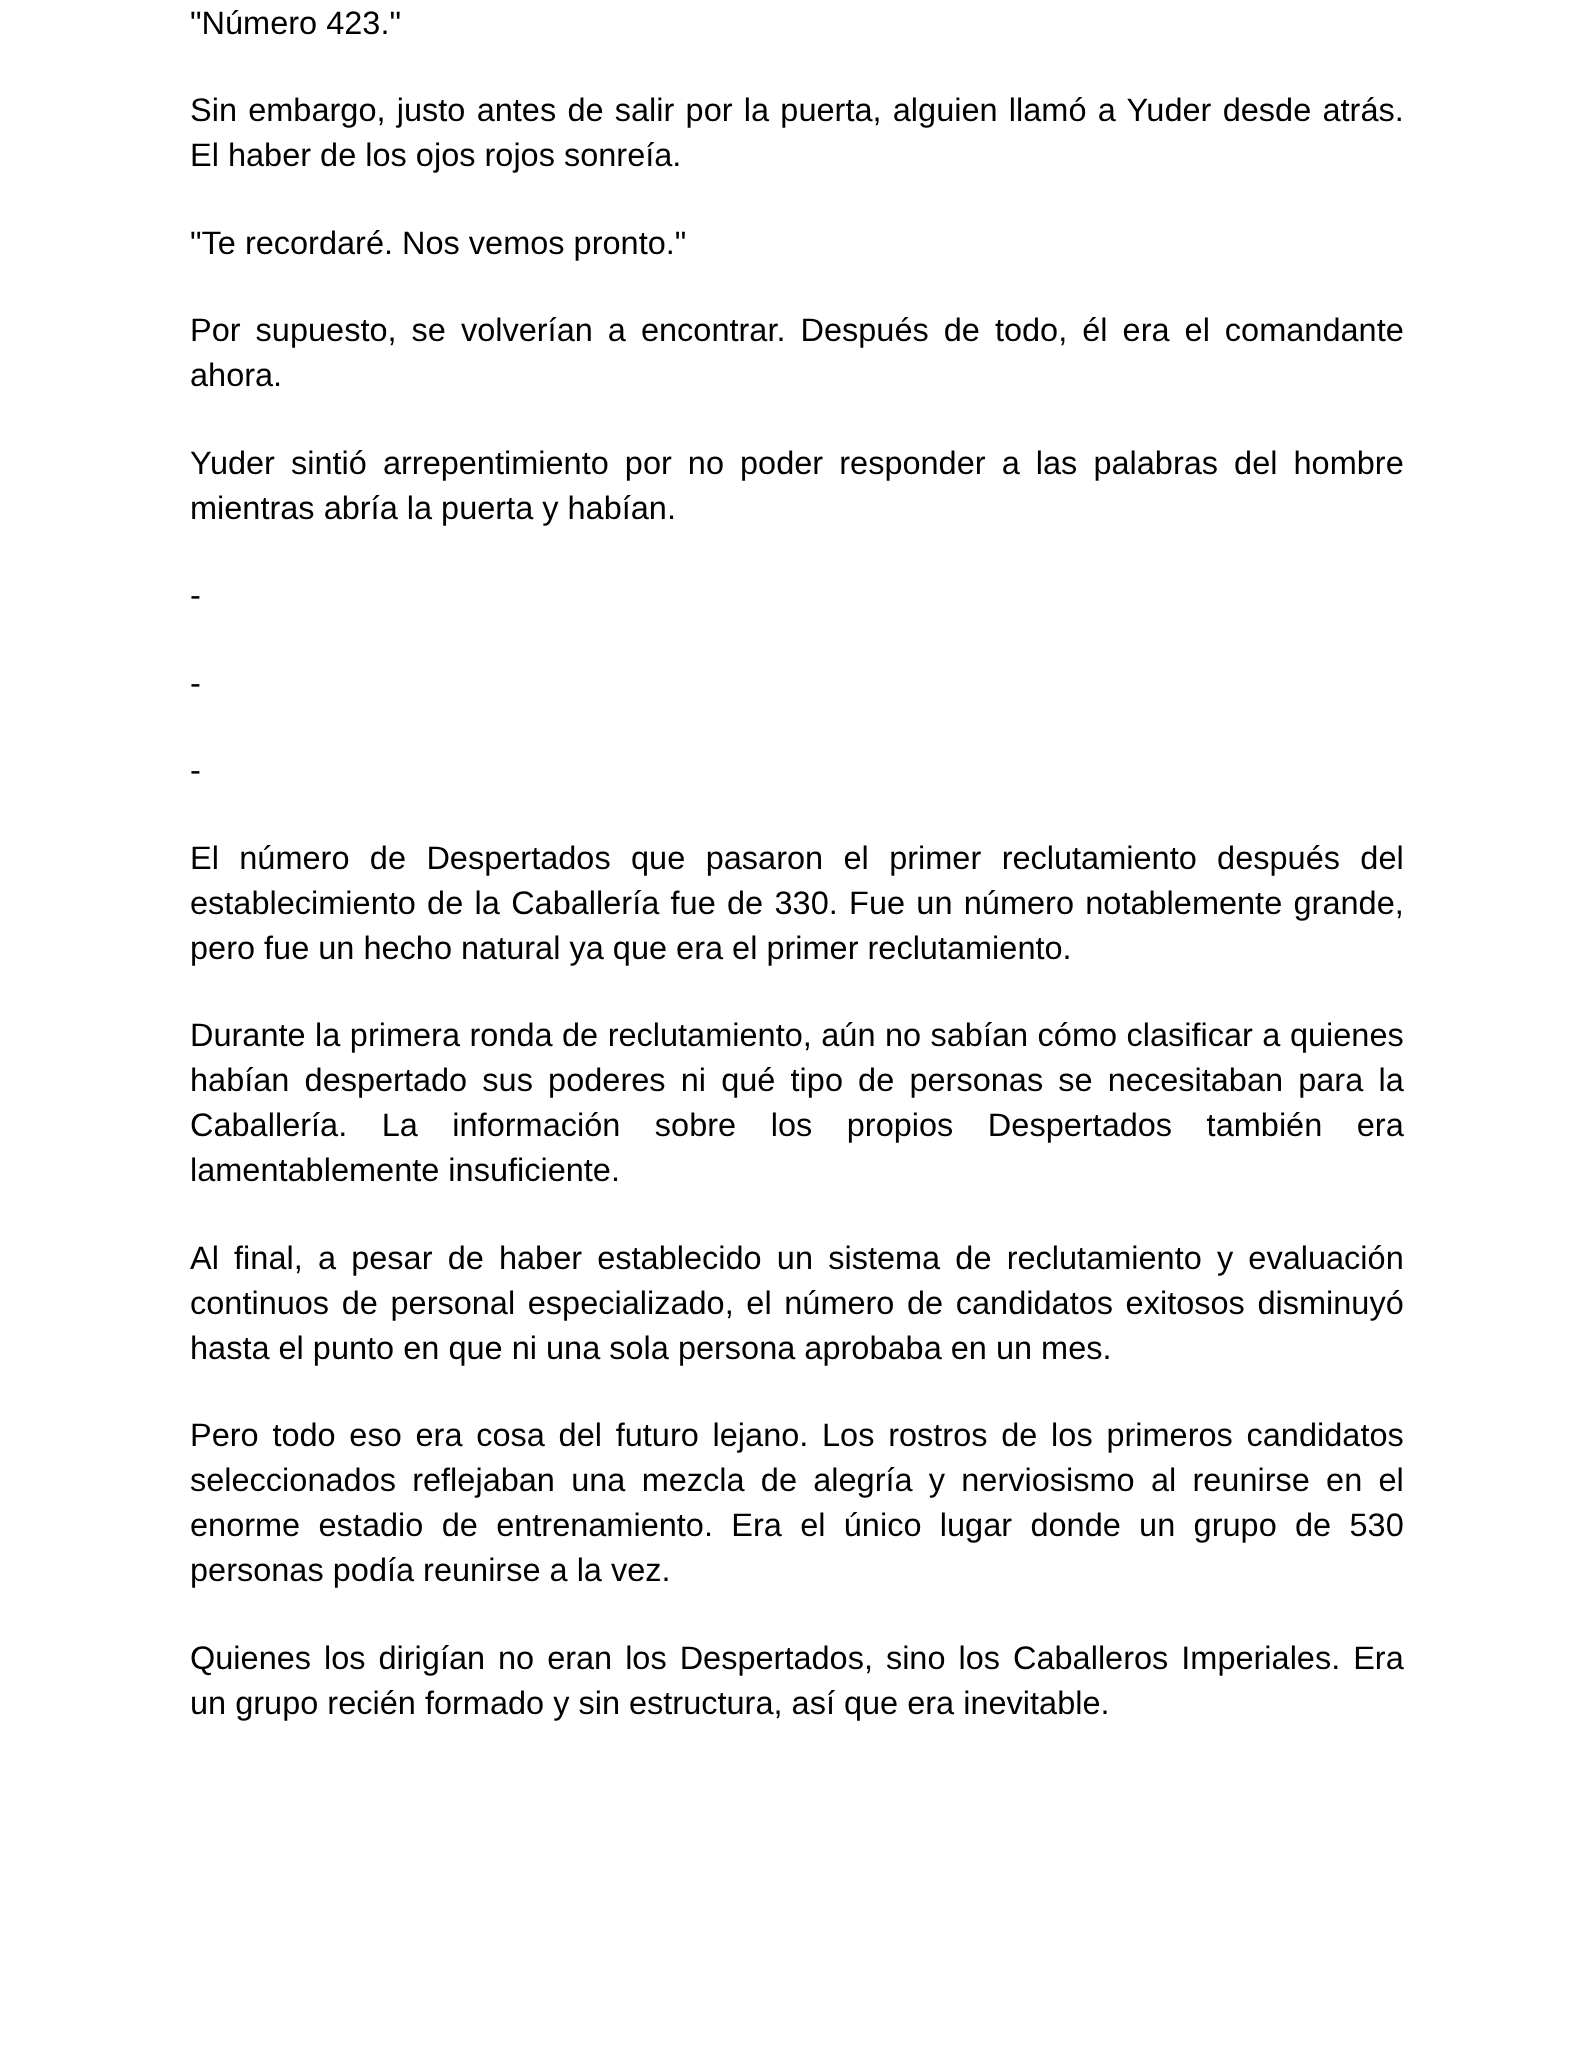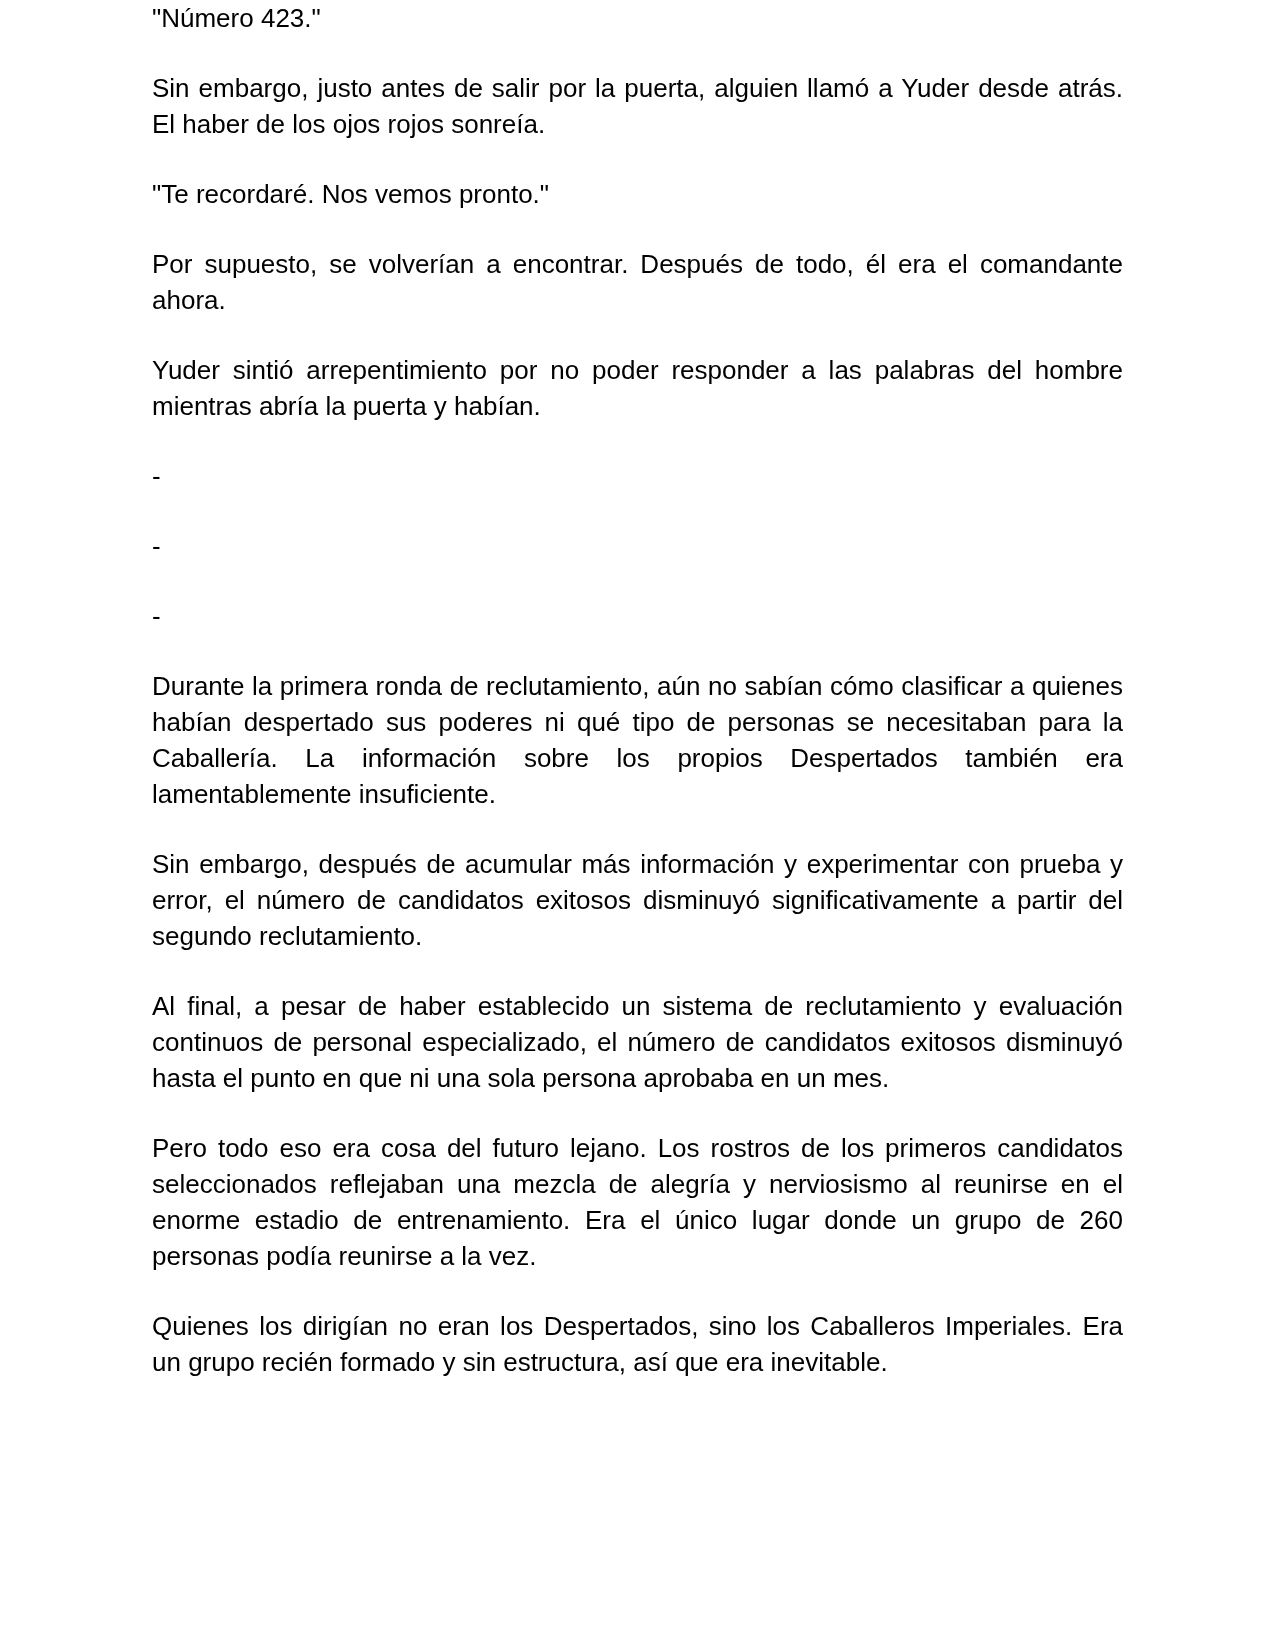--- a/index.html
+++ b/index.html
@@ -37,18 +37,18 @@
 
 <main class="page">
   <p>"Número 423."</p>
   <p>Sin embargo, justo antes de salir por la puerta, alguien llamó a Yuder desde atrás. El haber de los ojos rojos sonreía.</p>
   <p>"Te recordaré. Nos vemos pronto."</p>
   <p>Por supuesto, se volverían a encontrar. Después de todo, él era el comandante ahora.</p>
   <p>Yuder sintió arrepentimiento por no poder responder a las palabras del hombre mientras abría la puerta y habían.</p>
   <p class="separator">-</p>
   <p class="separator">-</p>
   <p class="separator">-</p>
+  <p>El número de Despertados que pasaron el primer reclutamiento después del establecimiento de la Caballería fue de 330. Fue un número notablemente grande, pero fue un hecho natural ya que era el primer reclutamiento.</p>
   <p>Durante la primera ronda de reclutamiento, aún no sabían cómo clasificar a quienes habían despertado sus poderes ni qué tipo de personas se necesitaban para la Caballería. La información sobre los propios Despertados también era lamentablemente insuficiente.</p>
-  <p>Sin embargo, después de acumular más información y experimentar con prueba y error, el número de candidatos exitosos disminuyó significativamente a partir del segundo reclutamiento.</p>
   <p>Al final, a pesar de haber establecido un sistema de reclutamiento y evaluación continuos de personal especializado, el número de candidatos exitosos disminuyó hasta el punto en que ni una sola persona aprobaba en un mes.</p>
-  <p>Pero todo eso era cosa del futuro lejano. Los rostros de los primeros candidatos seleccionados reflejaban una mezcla de alegría y nerviosismo al reunirse en el enorme estadio de entrenamiento. Era el único lugar donde un grupo de 260 personas podía reunirse a la vez.</p>
+  <p>Pero todo eso era cosa del futuro lejano. Los rostros de los primeros candidatos seleccionados reflejaban una mezcla de alegría y nerviosismo al reunirse en el enorme estadio de entrenamiento. Era el único lugar donde un grupo de 530 personas podía reunirse a la vez.</p>
   <p>Quienes los dirigían no eran los Despertados, sino los Caballeros Imperiales. Era un grupo recién formado y sin estructura, así que era inevitable.</p>
 </main>
 
 </body></html>

